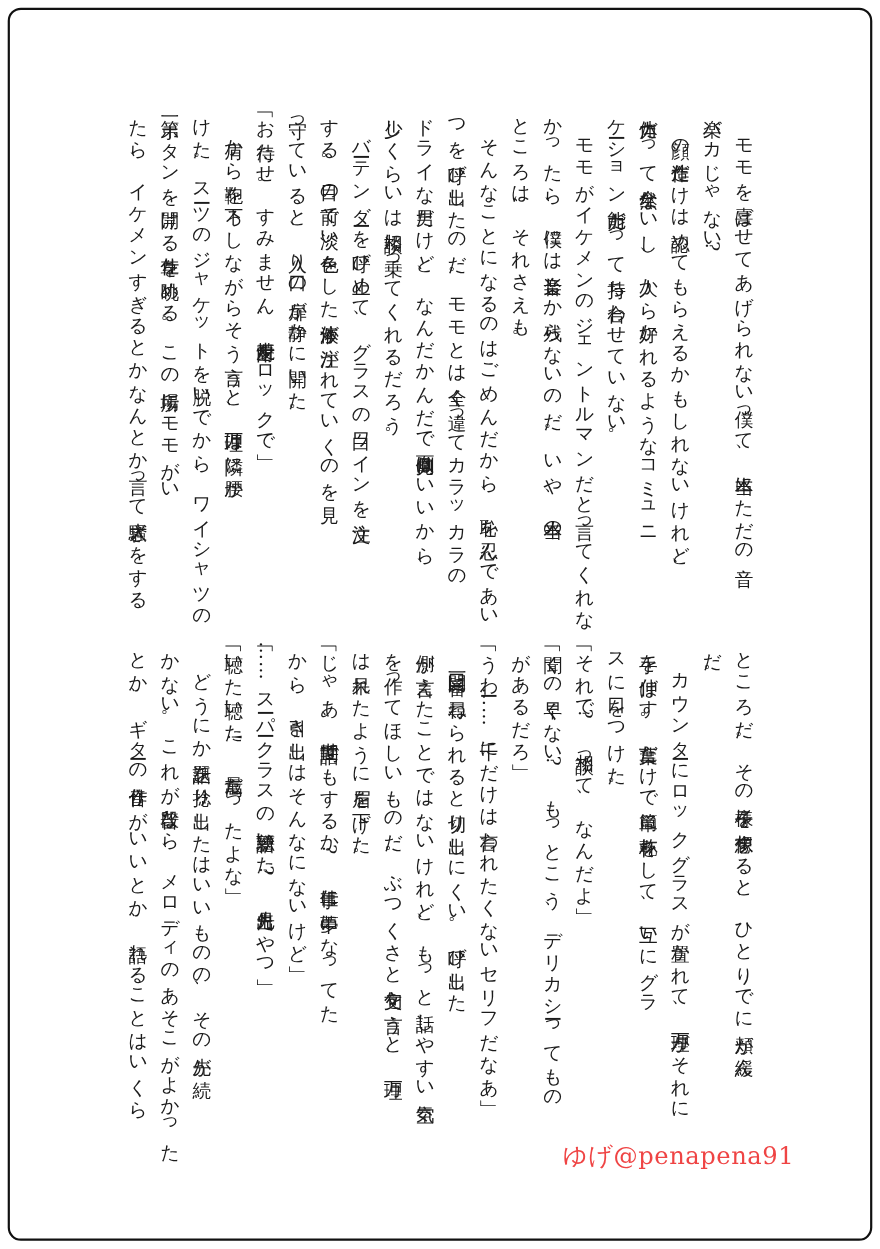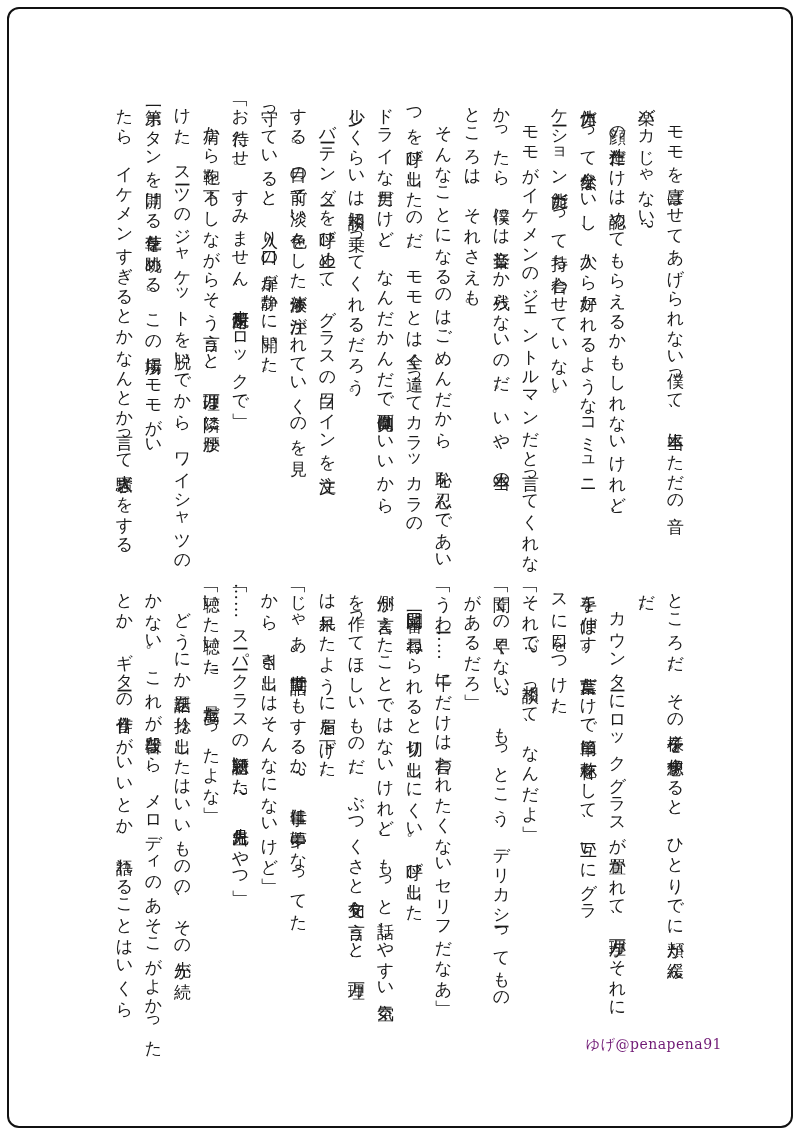--- a/index.html
+++ b/index.html
@@ -39,23 +39,23 @@
   .block-top { top: 96px; }
   .block-bottom { top: 582px; }
   .line {
     white-space: pre;
     margin: 0;
   }
   .credit {
     position: absolute;
     top: 1036px;
     right: 78px;
-    font-size: 14px;
+    font-size: 22px;
     letter-spacing: 0.5px;
-    color: #701a75;
+    color: #ef4444;
   }
 </style>
 </head>
 <body>
 
 <div class="page">
   <div class="frame"></div>
 
   <section class="vblock block-top">
       <div class="line">　モモを喜ばせてあげられない僕って、本当にただの音</div>

